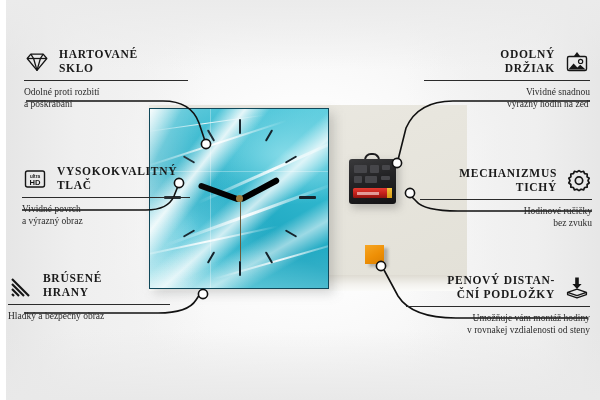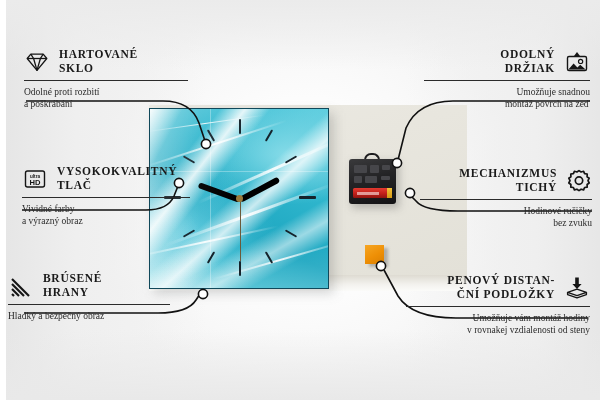--- a/index.html
+++ b/index.html
@@ -316,21 +316,21 @@
           <text x="13" y="11.6" font-family="Liberation Sans, sans-serif" font-size="4.6" font-weight="bold" fill="#151515" text-anchor="middle">ultra</text>
           <text x="13" y="18.6" font-family="Liberation Sans, sans-serif" font-size="7.6" font-weight="bold" fill="#151515" text-anchor="middle">HD</text>
         </svg>
       </span>
       <div>
         <div class="co-title">VYSOKOKVALITNÝ</div>
         <div class="co-title">TLAČ</div>
       </div>
     </div>
     <div class="co-rule"></div>
-    <div class="co-desc">Vividné farby</div>
+    <div class="co-desc">Vividné povrch</div>
     <div class="co-desc">a výrazný obraz</div>
   </div>
 
   <div class="callout" style="left:2px;top:272px;width:162px;">
     <div class="co-head">
       <span class="ico">
         <svg viewBox="0 0 26 26">
             <g stroke="#151515" stroke-width="2.1" stroke-linecap="butt">
           <line x1="4" y1="6" x2="21" y2="23"></line>
           <line x1="4" y1="11" x2="16" y2="23"></line>
@@ -357,22 +357,22 @@
       <span class="ico">
         <svg viewBox="0 0 26 26">
           <path d="M13 3 L10 7 L16 7 Z" fill="#151515"></path>
           <rect x="3.5" y="7.5" width="19" height="14" rx="1.5" fill="none" stroke="#151515" stroke-width="1.4"></rect>
           <circle cx="16.6" cy="12.4" r="2.1" fill="none" stroke="#151515" stroke-width="1.2"></circle>
           <path d="M4.4 20.6 L9.6 14.4 L13.4 18.6 L16.2 15.8 L21.6 20.6 Z" fill="#151515"></path>
         </svg>
       </span>
     </div>
     <div class="co-rule"></div>
-    <div class="co-desc right">Umožňuje snadnou</div>
-    <div class="co-desc right">montáž povrch na zeď</div>
+    <div class="co-desc right">Vividné snadnou</div>
+    <div class="co-desc right">výrazný hodin na zeď</div>
   </div>
 
   <div class="callout" style="left:414px;top:167px;width:172px;">
     <div class="co-head right">
       <div>
         <div class="co-title right">MECHANIZMUS</div>
         <div class="co-title right">TICHÝ</div>
       </div>
       <span class="ico">
         <svg viewBox="0 0 26 26">

